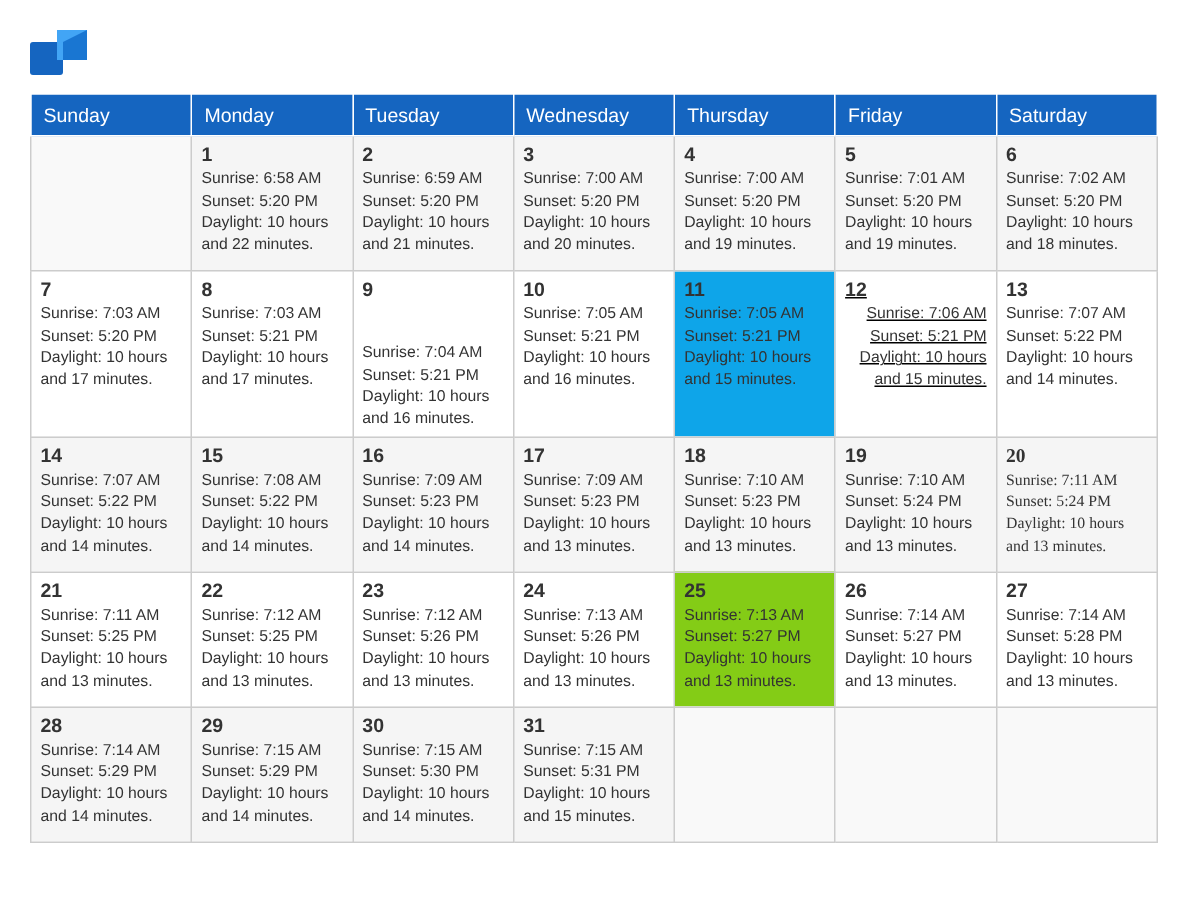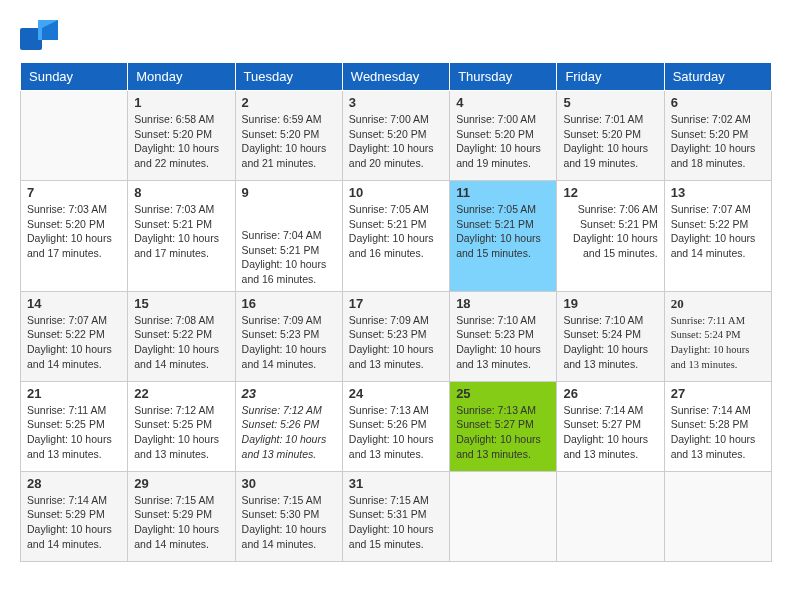--- a/index.html
+++ b/index.html
@@ -179,28 +179,28 @@
 Daylight: 10 hours
 and 16 minutes.</div>
         </td>
         <td style="background: rgb(255, 255, 255);">
           <div class="day-number">10</div>
           <div class="day-info" style="white-space: pre-line;">Sunrise: 7:05 AM
 Sunset: 5:21 PM
 Daylight: 10 hours
 and 16 minutes.</div>
         </td>
-        <td style="background: #7dd3fc;">
+        <td style="background: #0ea5e9;">
           <div class="day-number">11</div>
           <div class="day-info" style="white-space: pre-line;">Sunrise: 7:05 AM
 Sunset: 5:21 PM
 Daylight: 10 hours
 and 15 minutes.</div>
         </td>
-        <td style="background: rgb(255, 255, 255);">
+        <td style="background: rgb(255, 255, 255); text-decoration: underline;">
           <div class="day-number">12</div>
           <div class="day-info" style="white-space: pre-line; text-align: right;">Sunrise: 7:06 AM
 Sunset: 5:21 PM
 Daylight: 10 hours
 and 15 minutes.</div>
         </td>
         <td style="background: rgb(255, 255, 255);">
           <div class="day-number">13</div>
           <div class="day-info" style="white-space: pre-line;">Sunrise: 7:07 AM
 Sunset: 5:22 PM
@@ -267,21 +267,21 @@
 Daylight: 10 hours
 and 13 minutes.</div>
         </td>
         <td style="background: rgb(255, 255, 255);">
           <div class="day-number">22</div>
           <div class="day-info" style="white-space: pre-line;">Sunrise: 7:12 AM
 Sunset: 5:25 PM
 Daylight: 10 hours
 and 13 minutes.</div>
         </td>
-        <td style="background: rgb(255, 255, 255); font-style: italic;">
+        <td style="background: rgb(255, 255, 255);">
           <div class="day-number">23</div>
           <div class="day-info" style="white-space: pre-line;">Sunrise: 7:12 AM
 Sunset: 5:26 PM
 Daylight: 10 hours
 and 13 minutes.</div>
         </td>
         <td style="background: rgb(255, 255, 255);">
           <div class="day-number">24</div>
           <div class="day-info" style="white-space: pre-line;">Sunrise: 7:13 AM
 Sunset: 5:26 PM

